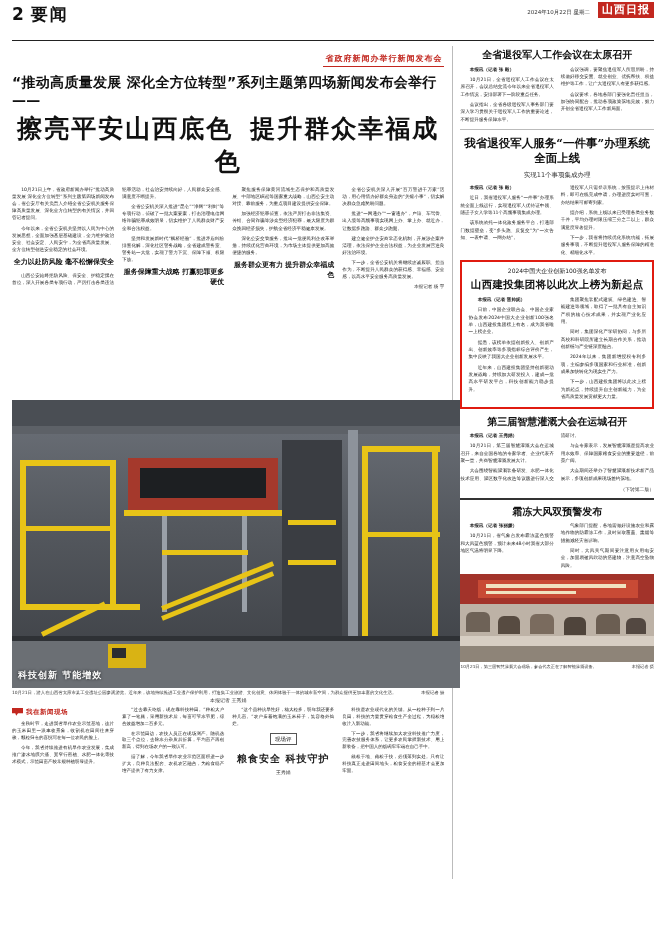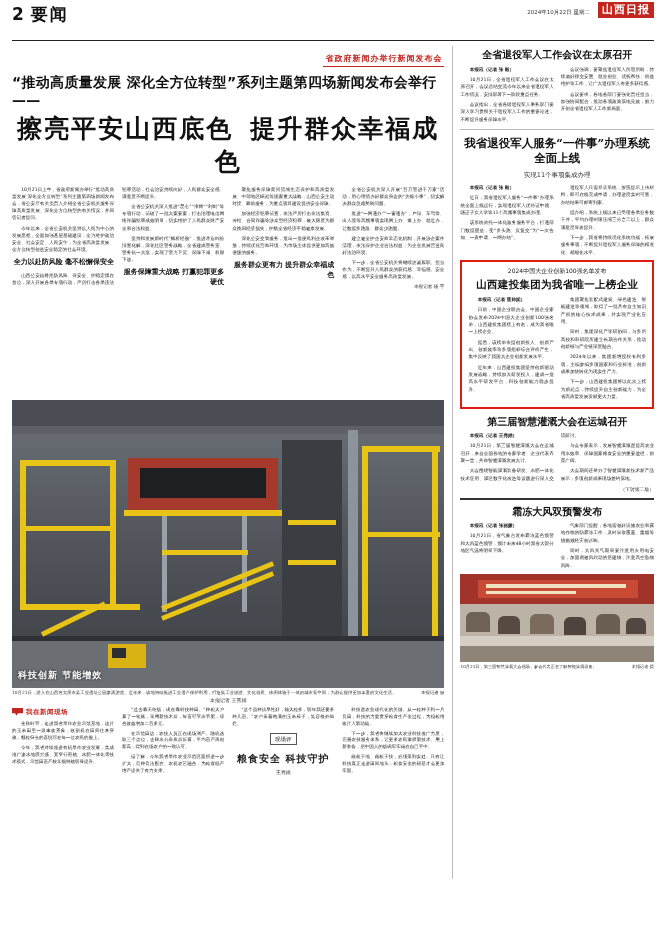--- a/index.html
+++ b/index.html
@@ -148,20 +148,21 @@
   .photo-block {
     margin-top: 6px;
     position: relative;
   }
   .photo {
     width: 100%;
     height: 288px;
     position: relative;
     overflow: hidden;
     background: linear-gradient(180deg, #6d727a 0%, #55595f 42%, #3b3e43 100%);
+    padding-left: 16px;
   }
   .pf { position: absolute; }
   .beam-y { background: #e8c417; }
   .beam-d { background: #2f3236; }
   .beam-l { background: #9aa0a8; }
   .beam-r { background: #b13a2b; }
   .photo-cap {
     font-size: 4.4px;
     color: #333;
     line-height: 1.5;
@@ -466,21 +467,21 @@
           <p>近日，我省退役军人服务“一件事”办理系统全面上线运行，实现退役军人优待证申领、随迁子女入学等11个高频事项集成办理。</p>
           <p>该系统依托一体化政务服务平台，打通部门数据壁垒，变“多头跑、反复交”为“一次告知、一表申请、一网办结”。</p>
           <p>退役军人只需登录系统，按照提示上传材料，即可在线完成申请，办理进度实时可查，办结结果可邮寄到家。</p>
           <p>据介绍，系统上线以来已受理各类业务数千件，平均办理时限压缩三分之二以上，群众满意度显著提升。</p>
           <p>下一步，我省将持续优化系统功能，拓展服务事项，不断提升退役军人服务保障的精准化、精细化水平。</p>
         </div>
       </div>
 
       <div class="boxed">
         <div class="boxed-kicker">2024中国大企业创新100强名单发布</div>
-        <div class="boxed-head">山西建投集团为我省唯一上榜企业</div>
+        <div class="boxed-head">山西建投集团将以此次上榜为新起点</div>
         <div class="r-body">
           <p class="lead-mark">本报讯（记者 晋帅妮）</p>
           <p>日前，中国企业联合会、中国企业家协会发布2024中国大企业创新100强名单，山西建投集团榜上有名，成为我省唯一上榜企业。</p>
           <p>据悉，该榜单依据创新投入、创新产出、创新效率等多项指标综合评价产生，集中反映了我国大企业创新发展水平。</p>
           <p>近年来，山西建投集团坚持创新驱动发展战略，持续加大研发投入，建成一批高水平研发平台，科技创新能力稳步提升。</p>
           <p>集团聚焦装配式建筑、绿色建造、智能建造等领域，取得了一批具有自主知识产权的核心技术成果，并实现产业化应用。</p>
           <p>同时，集团深化产学研协同，与多所高校和科研院所建立长期合作关系，推动创新链与产业链深度融合。</p>
           <p>2024年以来，集团新增授权专利多项，主编参编多项国家和行业标准，创新成果加快转化为现实生产力。</p>
           <p>下一步，山西建投集团将以此次上榜为新起点，持续提升自主创新能力，为全省高质量发展贡献更大力量。</p>
         </div>

